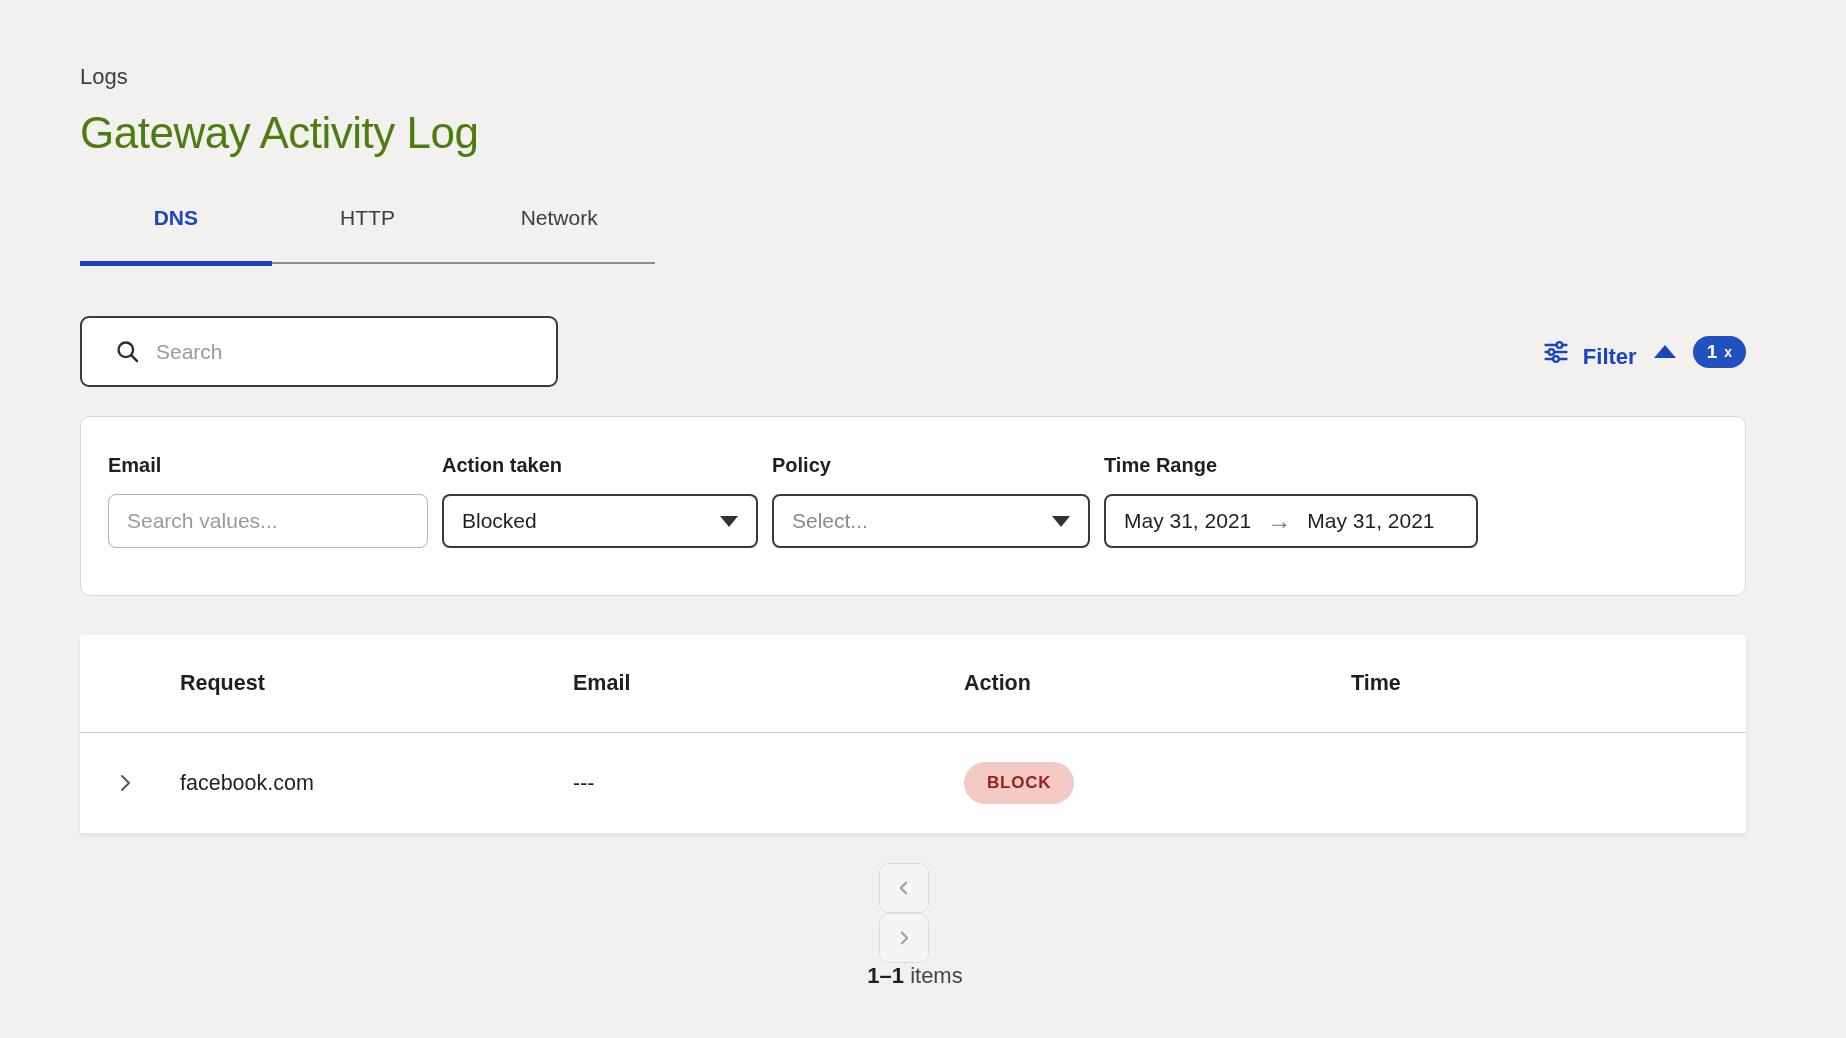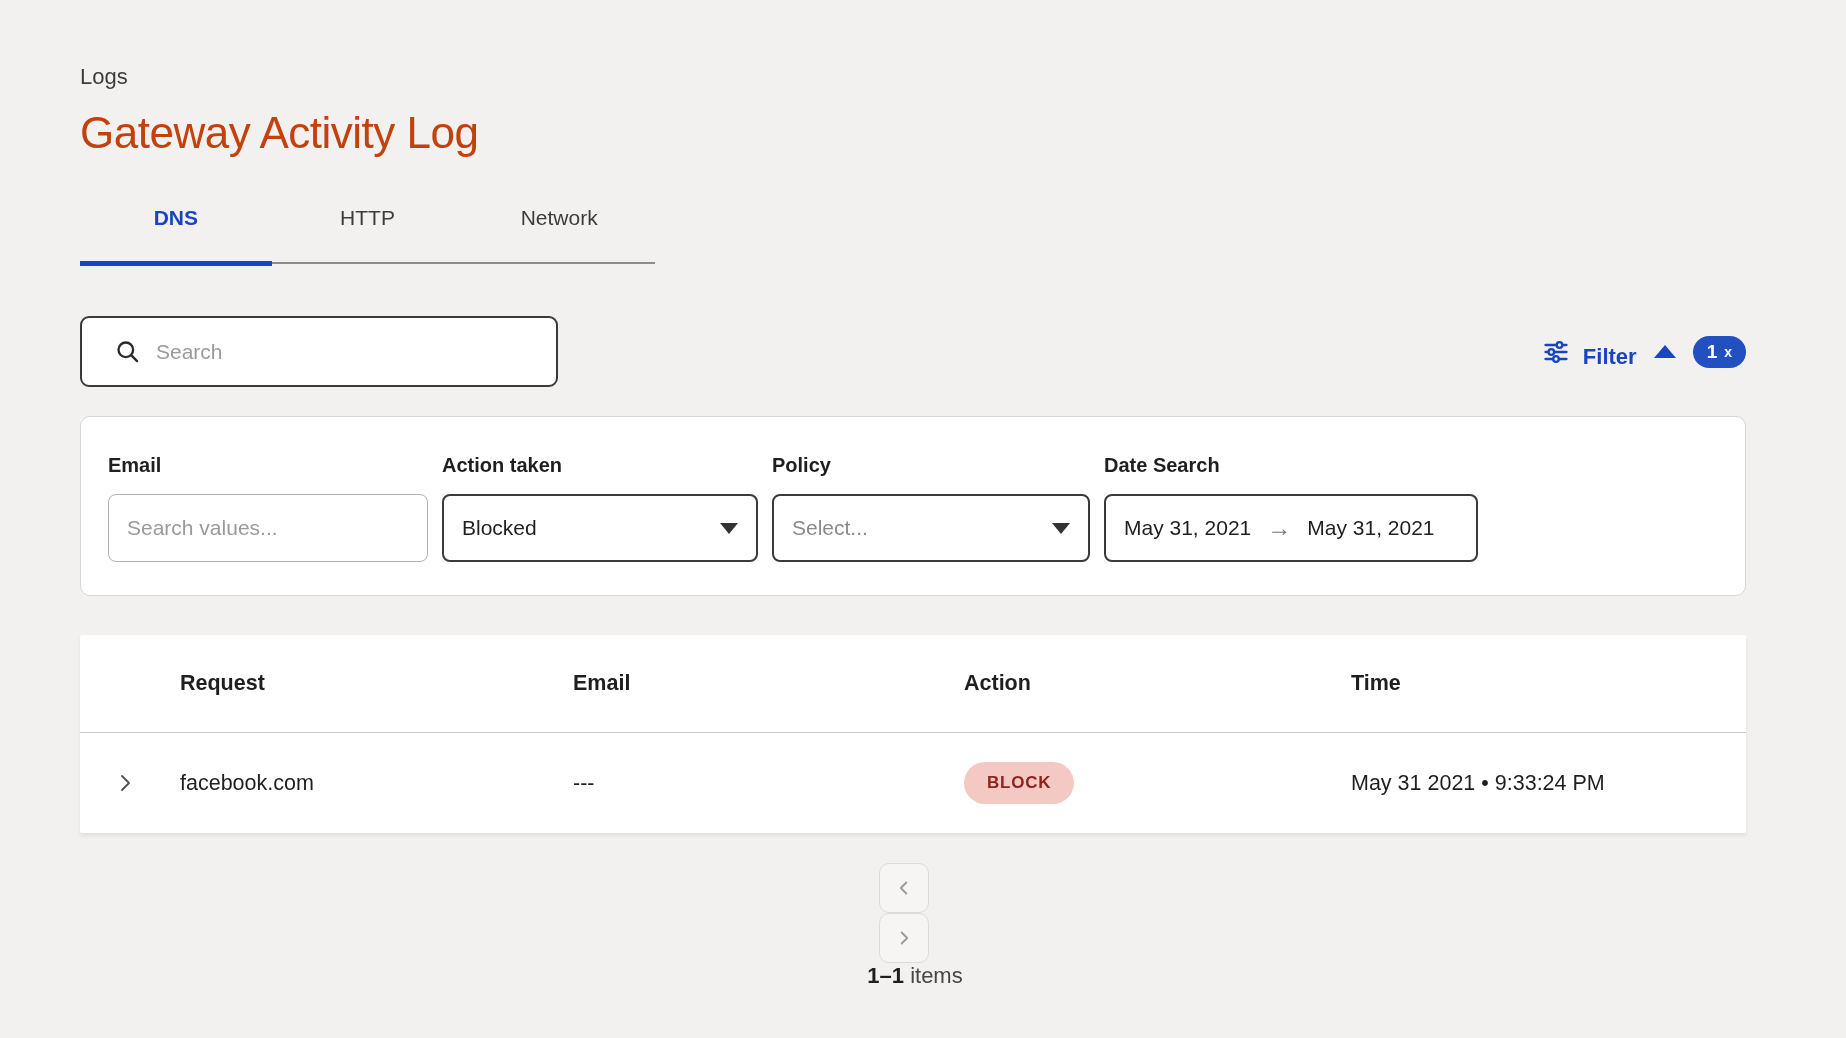--- a/index.html
+++ b/index.html
@@ -7,21 +7,21 @@
   body {
     background: #f2f1f0;
     font-family: "Liberation Sans", sans-serif;
     color: #1f1f1f;
     overflow: hidden;
   }
   .content { padding: 64px 100px 0 80px; }
 
   
   .eyebrow { font-size: 22px; color: #3d3d3d; }
-  .page-title { font-size: 44px; font-weight: 400; letter-spacing: -0.5px; margin-top: 18px; color: #c2410c; }
+  .page-title { font-size: 44px; font-weight: 400; letter-spacing: -0.5px; margin-top: 18px; color: #4d7c0f; }
 
   
   .tabbar { margin-top: 48px; width: 575px; display: flex; border-bottom: 2px solid #8c8c8c; }
   .tab { flex: 1; text-align: center; font-size: 21px; color: #3c3c3c; padding-bottom: 32px; position: relative; cursor: pointer; }
   .tab.active { color: #1a44c2; font-weight: bold; }
   .tab.active::after { content: ""; position: absolute; left: 0; right: 0; bottom: -4px; height: 5px; background: #1a44c2; }
 
   
   .search-row { margin-top: 52px; display: flex; align-items: center; justify-content: space-between; }
   .search-box { width: 478px; height: 71px; background: #fff; border: 2px solid #3a3a3a; border-radius: 9px; display: flex; align-items: center; padding: 0 32px; gap: 15px; }
@@ -32,21 +32,21 @@
   .filter-label { color: #1a44c2; font-size: 22px; font-weight: bold; cursor: pointer; margin-top: 11px; }
   .tri-up { width: 0; height: 0; border-left: 11px solid transparent; border-right: 11px solid transparent; border-bottom: 13px solid #1a44c2; margin: 0 4px; cursor: pointer; }
   .filter-badge { background: #2150c0; border-radius: 17px; height: 32px; padding: 0 14px; display: flex; align-items: center; gap: 7px; color: #fff; cursor: pointer; }
   .filter-badge .count { font-size: 19px; font-weight: bold; }
   .filter-badge .clear { font-size: 14px; font-weight: bold; }
 
   
   .filter-panel { margin-top: 29px; background: #fff; border: 1px solid #d8d6d4; border-radius: 10px; height: 180px; padding: 37px 0 0 27px; display: flex; gap: 14px; }
   .field { display: flex; flex-direction: column; }
   .field-label { font-size: 20px; font-weight: bold; margin-bottom: 17px; color: #1f1f1f; }
-  .field-box { height: 68px; border-radius: 8px; background: #fff; display: flex; align-items: center; padding: 0 18px; font-size: 21px; }
+  .field-box { height: 54px; border-radius: 8px; background: #fff; display: flex; align-items: center; padding: 0 18px; font-size: 21px; }
   .f-email { width: 320px; }
   .f-email .field-box { border: 1.5px solid #b3b3b3; }
   .f-email input { border: none; outline: none; width: 100%; font-size: 21px; font-family: "Liberation Sans", sans-serif; background: transparent; }
   .f-email input::placeholder { color: #9a9a9a; }
   .f-action { width: 316px; }
   .f-policy { width: 318px; }
   .select-box { border: 2px solid #3a3a3a; justify-content: space-between; cursor: pointer; }
   .select-value { color: #1f1f1f; }
   .select-placeholder { color: #8a8a8a; }
   .tri-down { width: 0; height: 0; border-left: 9px solid transparent; border-right: 9px solid transparent; border-top: 11px solid #333; }
@@ -133,21 +133,21 @@
 
     <div class="field f-policy">
       <div class="field-label">Policy</div>
       <div class="field-box select-box">
         <span class="select-placeholder">Select...</span>
         <span class="tri-down"></span>
       </div>
     </div>
 
     <div class="field f-date">
-      <div class="field-label">Date Search</div>
+      <div class="field-label">Time Range</div>
       <div class="field-box">
         <span>May 31, 2021</span>
         <span class="date-arrow">→</span>
         <span>May 31, 2021</span>
       </div>
     </div>
   </div>
 
   <div class="table-card">
     <div class="t-grid t-head">
@@ -164,21 +164,20 @@
           <svg width="24" height="24" viewBox="0 0 24 24" fill="none" stroke="#4a5158" stroke-width="1.8" stroke-linecap="round" stroke-linejoin="round">
             <polyline points="9,5 16,12 9,19"></polyline>
           </svg>
         </span>
       </div>
       <div>facebook.com</div>
       <div>---</div>
       <div>
         <span class="badge-block">BLOCK</span>
       </div>
-      <div>May 31 2021 • 9:33:24 PM</div>
     </div>
   </div>
 
   <div class="pagination">
     <div class="page-btn">
       <span style="display:flex">
         <svg width="22" height="22" viewBox="0 0 24 24" fill="none" stroke="#9b9b9b" stroke-width="2" stroke-linecap="round" stroke-linejoin="round">
           <polyline points="14.5,6 8.5,12 14.5,18"></polyline>
         </svg>
       </span>

